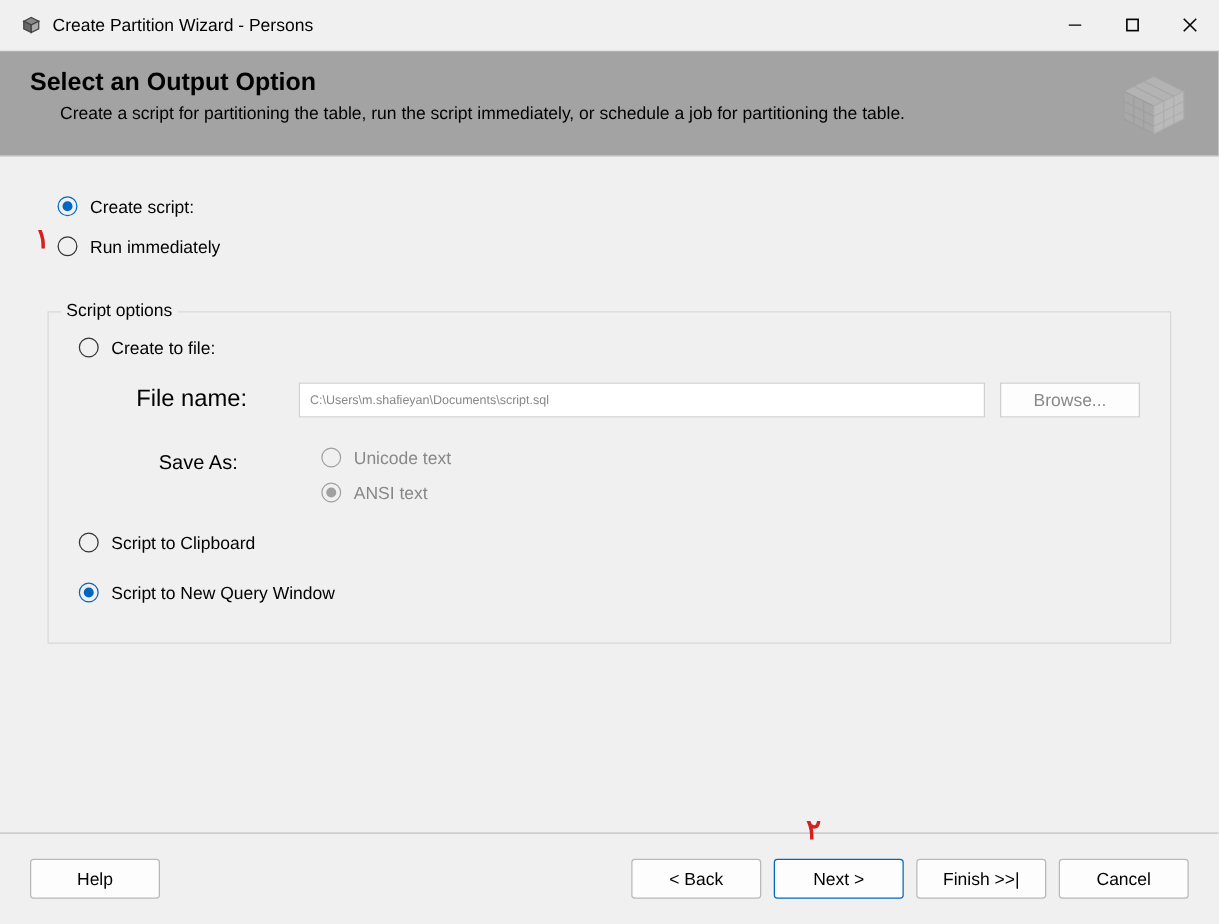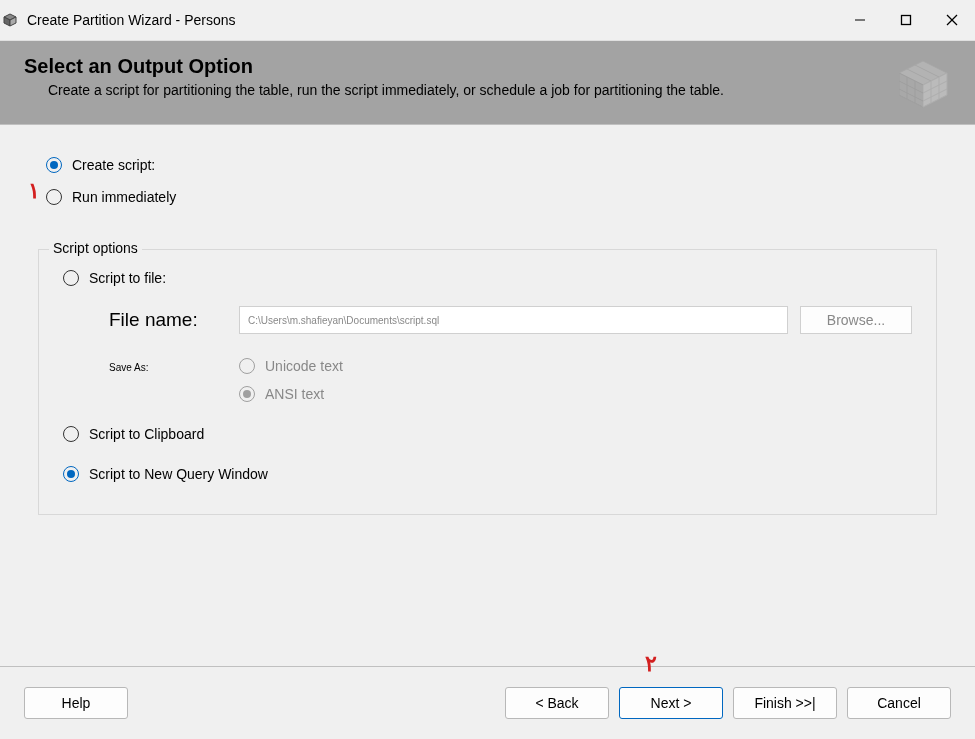--- a/index.html
+++ b/index.html
@@ -20,21 +20,21 @@
       height: 100%;
       background: #f0f0f0;
       display: flex;
       flex-direction: column;
     }
     .titlebar {
       height: 40px;
       background: #f0f0f0;
       display: flex;
       align-items: center;
-      padding-left: 1px;
+      padding-left: 16px;
     }
     .titlebar-icon {
       width: 18px;
       height: 18px;
       margin-right: 8px;
       display: flex;
       align-items: center;
       justify-content: center;
     }
     .titlebar-title {
@@ -172,23 +172,24 @@
       font-size: 14px;
       cursor: default;
     }
     .saveas-row {
       display: flex;
       align-items: flex-start;
       margin: 24px 0 24px 46px;
     }
     .saveas-label {
       width: 130px;
-      font-size: 10px;
+      font-size: 16px;
       color: #000;
       padding-top: 4px;
+      margin-left: 18px;
     }
     .saveas-options {
       display: flex;
       flex-direction: column;
       gap: 12px;
     }
     .saveas-options .radio-row {
       padding-left: 0;
       margin-bottom: 0;
     }
@@ -308,21 +309,21 @@
     <div class="radio-row">
       <div class="radio"></div>
       <span class="radio-label">Run immediately</span>
     </div>
 
     <div class="fieldset">
       <div class="fieldset-legend">Script options</div>
 
       <div class="radio-row">
         <div class="radio"></div>
-        <span class="radio-label">Script to file:</span>
+        <span class="radio-label">Create to file:</span>
       </div>
 
       <div class="file-row">
         <div class="file-label">File name:</div>
         <input class="file-input" type="text" readonly="" value="C:\Users\m.shafieyan\Documents\script.sql" style="">
         <button class="browse-btn" disabled="">Browse...</button>
       </div>
 
       <div class="saveas-row">
         <div class="saveas-label">Save As:</div>

